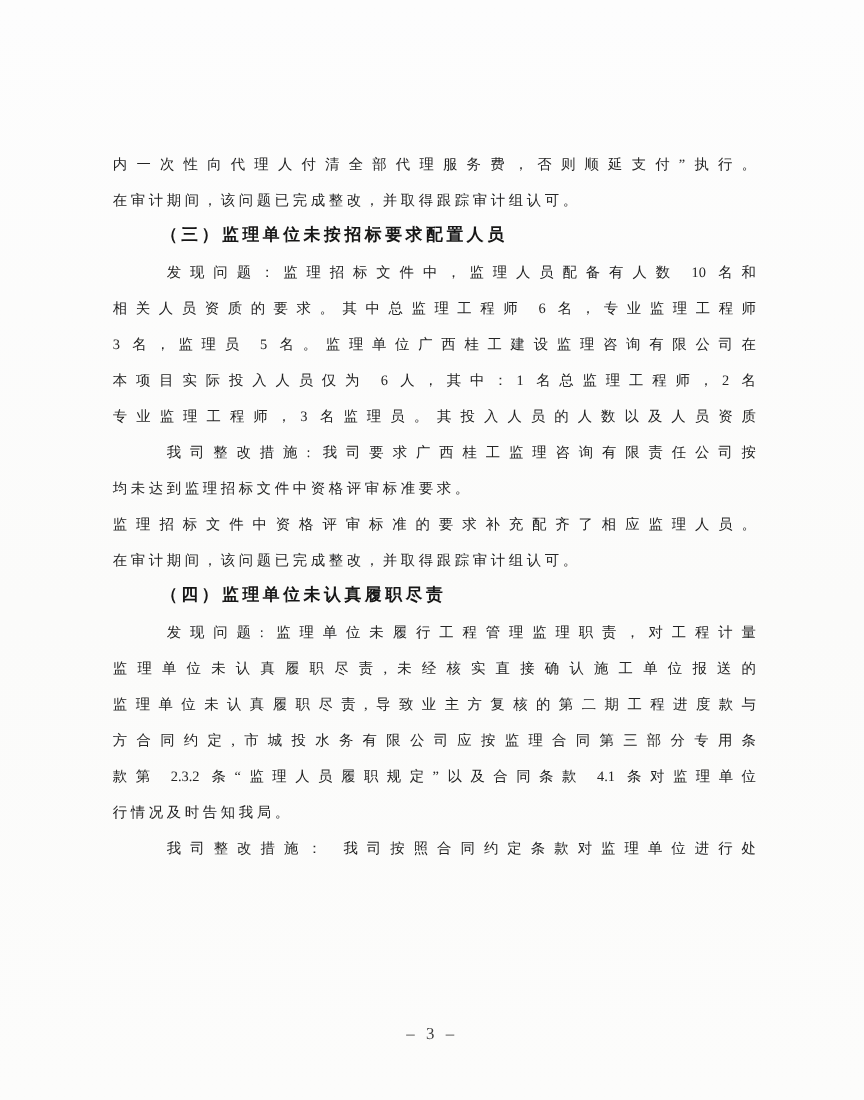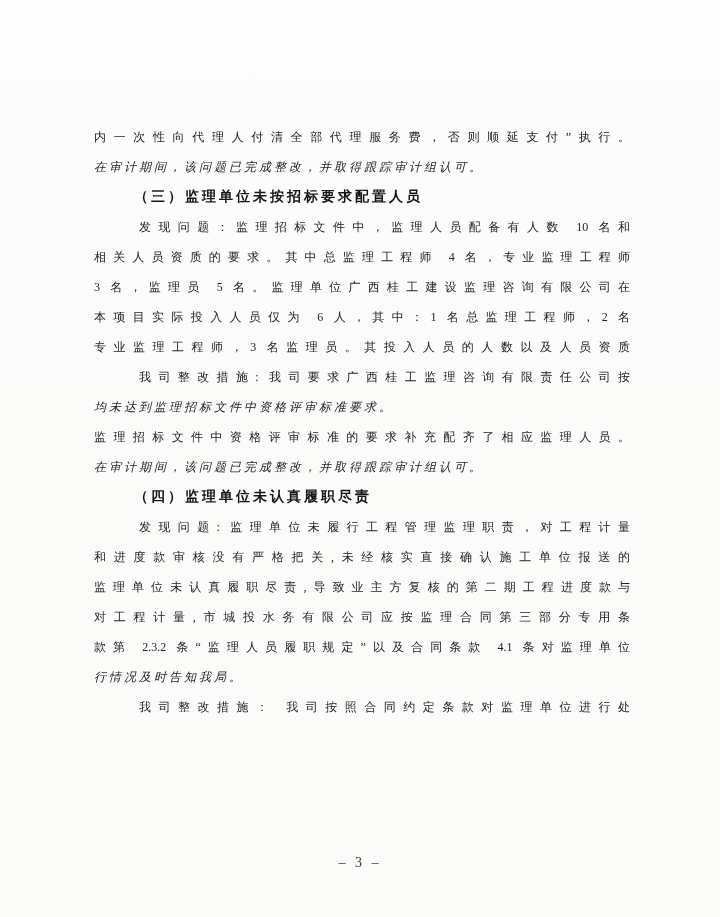--- a/index.html
+++ b/index.html
@@ -33,21 +33,20 @@
     color: #242424;
   }
   
   .just {
     text-align: justify;
     text-align-last: justify;
   }
   
   .short {
     letter-spacing: 3px;
-    font-style: italic;
   }
   .indent {
     padding-left: 45px;
   }
   .heading {
     font-weight: bold;
     font-size: 14px;
     letter-spacing: 3px;
     padding-left: 40px;
     color: #161616;
@@ -67,32 +66,32 @@
 </style>
 </head>
 <body>
 
 <div class="page">
   <div class="textblock">
     <div class="line just">内一次性向代理人付清全部代理服务费，否则顺延支付”执行。</div>
     <div class="line short">在审计期间，该问题已完成整改，并取得跟踪审计组认可。</div>
     <div class="line heading">（三）监理单位未按招标要求配置人员</div>
     <div class="line indent just">发现问题：监理招标文件中，监理人员配备有人数 10 名和</div>
-    <div class="line just">相关人员资质的要求。其中总监理工程师 4 名，专业监理工程师</div>
+    <div class="line just">相关人员资质的要求。其中总监理工程师 6 名，专业监理工程师</div>
     <div class="line just">3 名，监理员 5 名。监理单位广西桂工建设监理咨询有限公司在</div>
     <div class="line just">本项目实际投入人员仅为 6 人，其中：1 名总监理工程师，2 名</div>
     <div class="line just">专业监理工程师，3 名监理员。其投入人员的人数以及人员资质</div>
     <div class="line indent just">我司整改措施: 我司要求广西桂工监理咨询有限责任公司按</div>
     <div class="line short">均未达到监理招标文件中资格评审标准要求。</div>
     <div class="line just">监理招标文件中资格评审标准的要求补充配齐了相应监理人员。</div>
     <div class="line short">在审计期间，该问题已完成整改，并取得跟踪审计组认可。</div>
     <div class="line heading">（四）监理单位未认真履职尽责</div>
     <div class="line indent just">发现问题: 监理单位未履行工程管理监理职责，对工程计量</div>
-    <div class="line just">和进度款审核没有严格把关,未经核实直接确认施工单位报送的</div>
+    <div class="line just">监理单位未认真履职尽责,未经核实直接确认施工单位报送的</div>
     <div class="line just">监理单位未认真履职尽责,导致业主方复核的第二期工程进度款与</div>
-    <div class="line just">对工程计量,市城投水务有限公司应按监理合同第三部分专用条</div>
+    <div class="line just">方合同约定,市城投水务有限公司应按监理合同第三部分专用条</div>
     <div class="line just">款第 2.3.2 条“监理人员履职规定”以及合同条款 4.1 条对监理单位</div>
     <div class="line short">行情况及时告知我局。</div>
     <div class="line indent just">我司整改措施： 我司按照合同约定条款对监理单位进行处</div>
   </div>
 
   <div class="pagenum">– 3 –</div>
 </div>
 
 </body></html>

